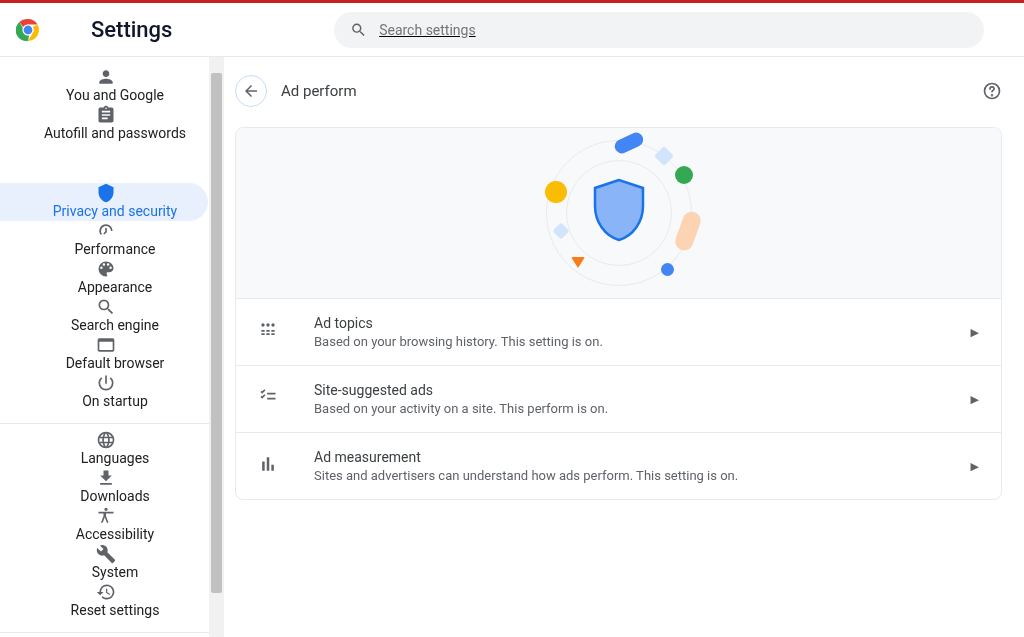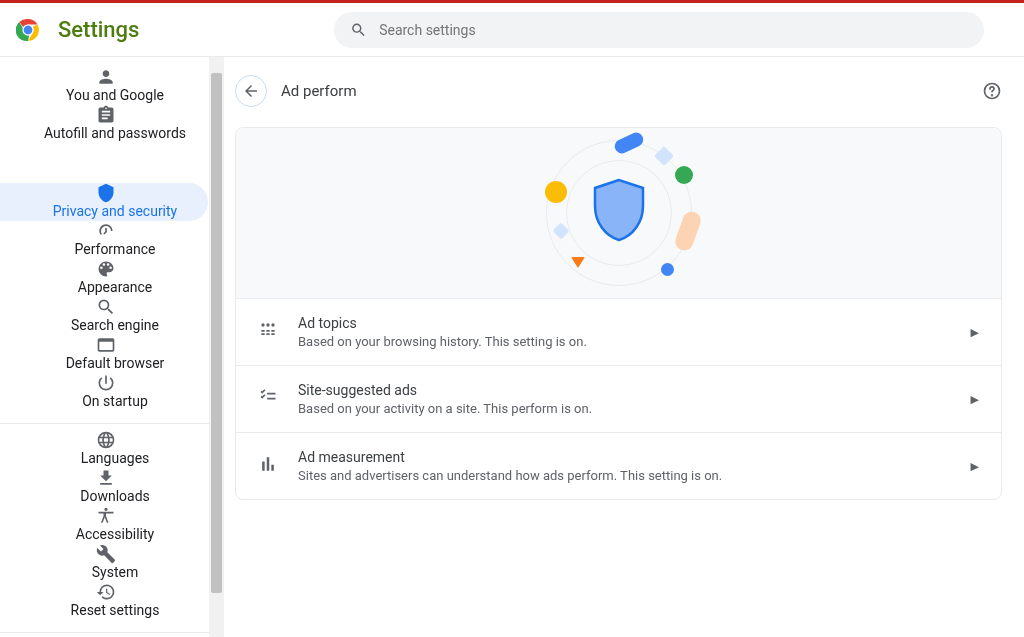--- a/index.html
+++ b/index.html
@@ -8,31 +8,32 @@
 .topbar-red { height: 3px; background: #c5221f; }
 
 .header {
   height: 54px;
   display: flex;
   align-items: center;
   padding: 0 16px;
   border-bottom: 1px solid #e8eaed;
 }
 .header-logo { width: 24px; height: 24px; margin-right: 18px; }
-.header-title { font-size: 22px; color: #4d7c0f; font-weight: 500; }
+.header-title { font-size: 22px; color: #0f172a; font-weight: 500; margin-left: 33px; }
 .search-box {
   margin-left: auto;
   margin-right: 24px;
   width: 650px;
   height: 36px;
   background: #f1f3f4;
   border-radius: 20px;
   display: flex;
   align-items: center;
   padding: 0 16px;
+  text-decoration: underline;
 }
 .search-box input {
   border: none;
   background: transparent;
   outline: none;
   font-size: 14px;
   color: #5f6368;
   margin-left: 12px;
   width: 100%;
 }
@@ -141,20 +142,21 @@
   position: absolute;
 }
 .shield-svg { position: absolute; left: 62px; top: 35px; }
 
 .row {
   display: flex;
   align-items: center;
   padding: 16px 22px;
   border-top: 1px solid #e8eaed;
   cursor: pointer;
+  gap: 16px;
 }
 .row:first-of-type { border-top: none; }
 .row-icon { width: 20px; margin-right: 20px; }
 .row-icon svg { fill: #5f6368; }
 .row-text { flex: 1; }
 .row-title { font-size: 14px; color: #3c4043; margin-bottom: 3px; }
 .row-sub { font-size: 13px; color: #5f6368; }
 .row-arrow { color: #5f6368; font-size: 11px; }
 </style>
 </head>

